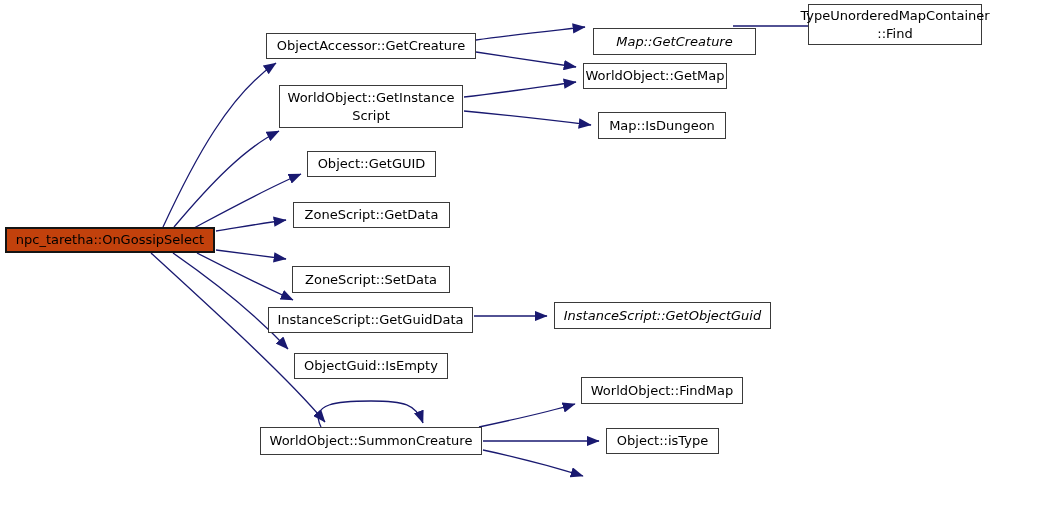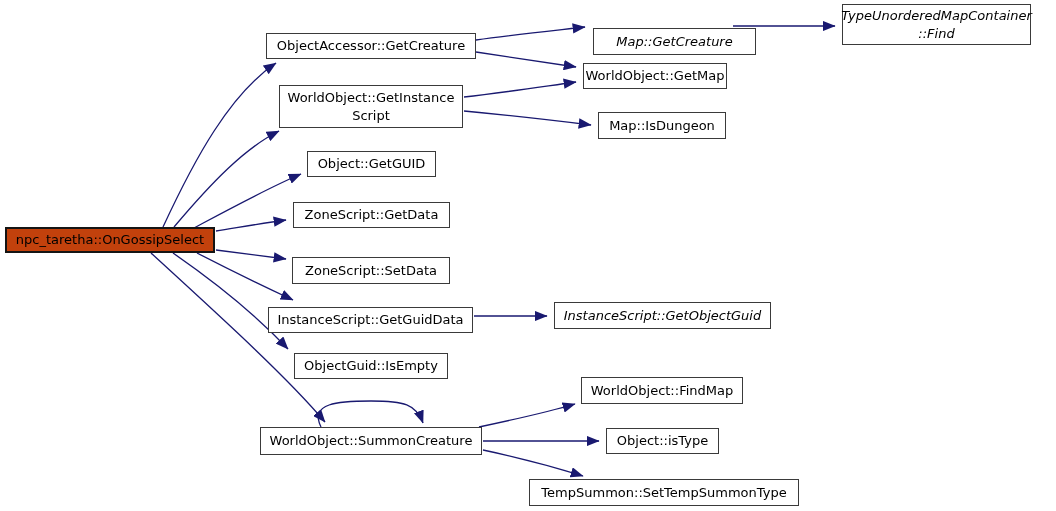--- a/index.html
+++ b/index.html
@@ -75,38 +75,37 @@
 
   <div class="node" style="left:266px; top:33px; width:210px; height:26px;">ObjectAccessor::GetCreature</div>
 
   <div class="node" style="left:279px; top:85px; width:184px; height:43px;">WorldObject::GetInstance
 Script</div>
 
   <div class="node" style="left:307px; top:151px; width:129px; height:26px;">Object::GetGUID</div>
 
   <div class="node" style="left:293px; top:202px; width:157px; height:26px;">ZoneScript::GetData</div>
 
-  <div class="node" style="left:292px; top:257px; width:158px; height:27px;">ZoneScript::SetData</div>
+  <div class="node" style="left:292px; top:266px; width:158px; height:27px;">ZoneScript::SetData</div>
 
   <div class="node" style="left:268px; top:307px; width:205px; height:26px;">InstanceScript::GetGuidData</div>
 
   <div class="node" style="left:294px; top:353px; width:154px; height:26px;">ObjectGuid::IsEmpty</div>
 
   <div class="node" style="left:260px; top:427px; width:222px; height:28px;">WorldObject::SummonCreature</div>
 
   <div class="node" style="left:593px; top:28px; width:163px; height:27px;font-style:italic;">Map::GetCreature</div>
 
   <div class="node" style="left:583px; top:63px; width:144px; height:26px;">WorldObject::GetMap</div>
 
   <div class="node" style="left:598px; top:112px; width:128px; height:27px;">Map::IsDungeon</div>
 
-  <div class="node" style="left:842px; top:4px; width:189px; height:41px;font-style:italic;">TypeUnorderedMapContainer
+  <div class="node" style="left:808px; top:4px; width:174px; height:41px;">TypeUnorderedMapContainer
 ::Find</div>
 
   <div class="node" style="left:554px; top:302px; width:217px; height:27px;font-style:italic;">InstanceScript::GetObjectGuid</div>
 
   <div class="node" style="left:581px; top:377px; width:162px; height:27px;">WorldObject::FindMap</div>
 
   <div class="node" style="left:606px; top:428px; width:113px; height:26px;">Object::isType</div>
 
-  <div class="node" style="left:529px; top:479px; width:270px; height:27px;">TempSummon::SetTempSummonType</div>
 
 </div>
 
 </body></html>

